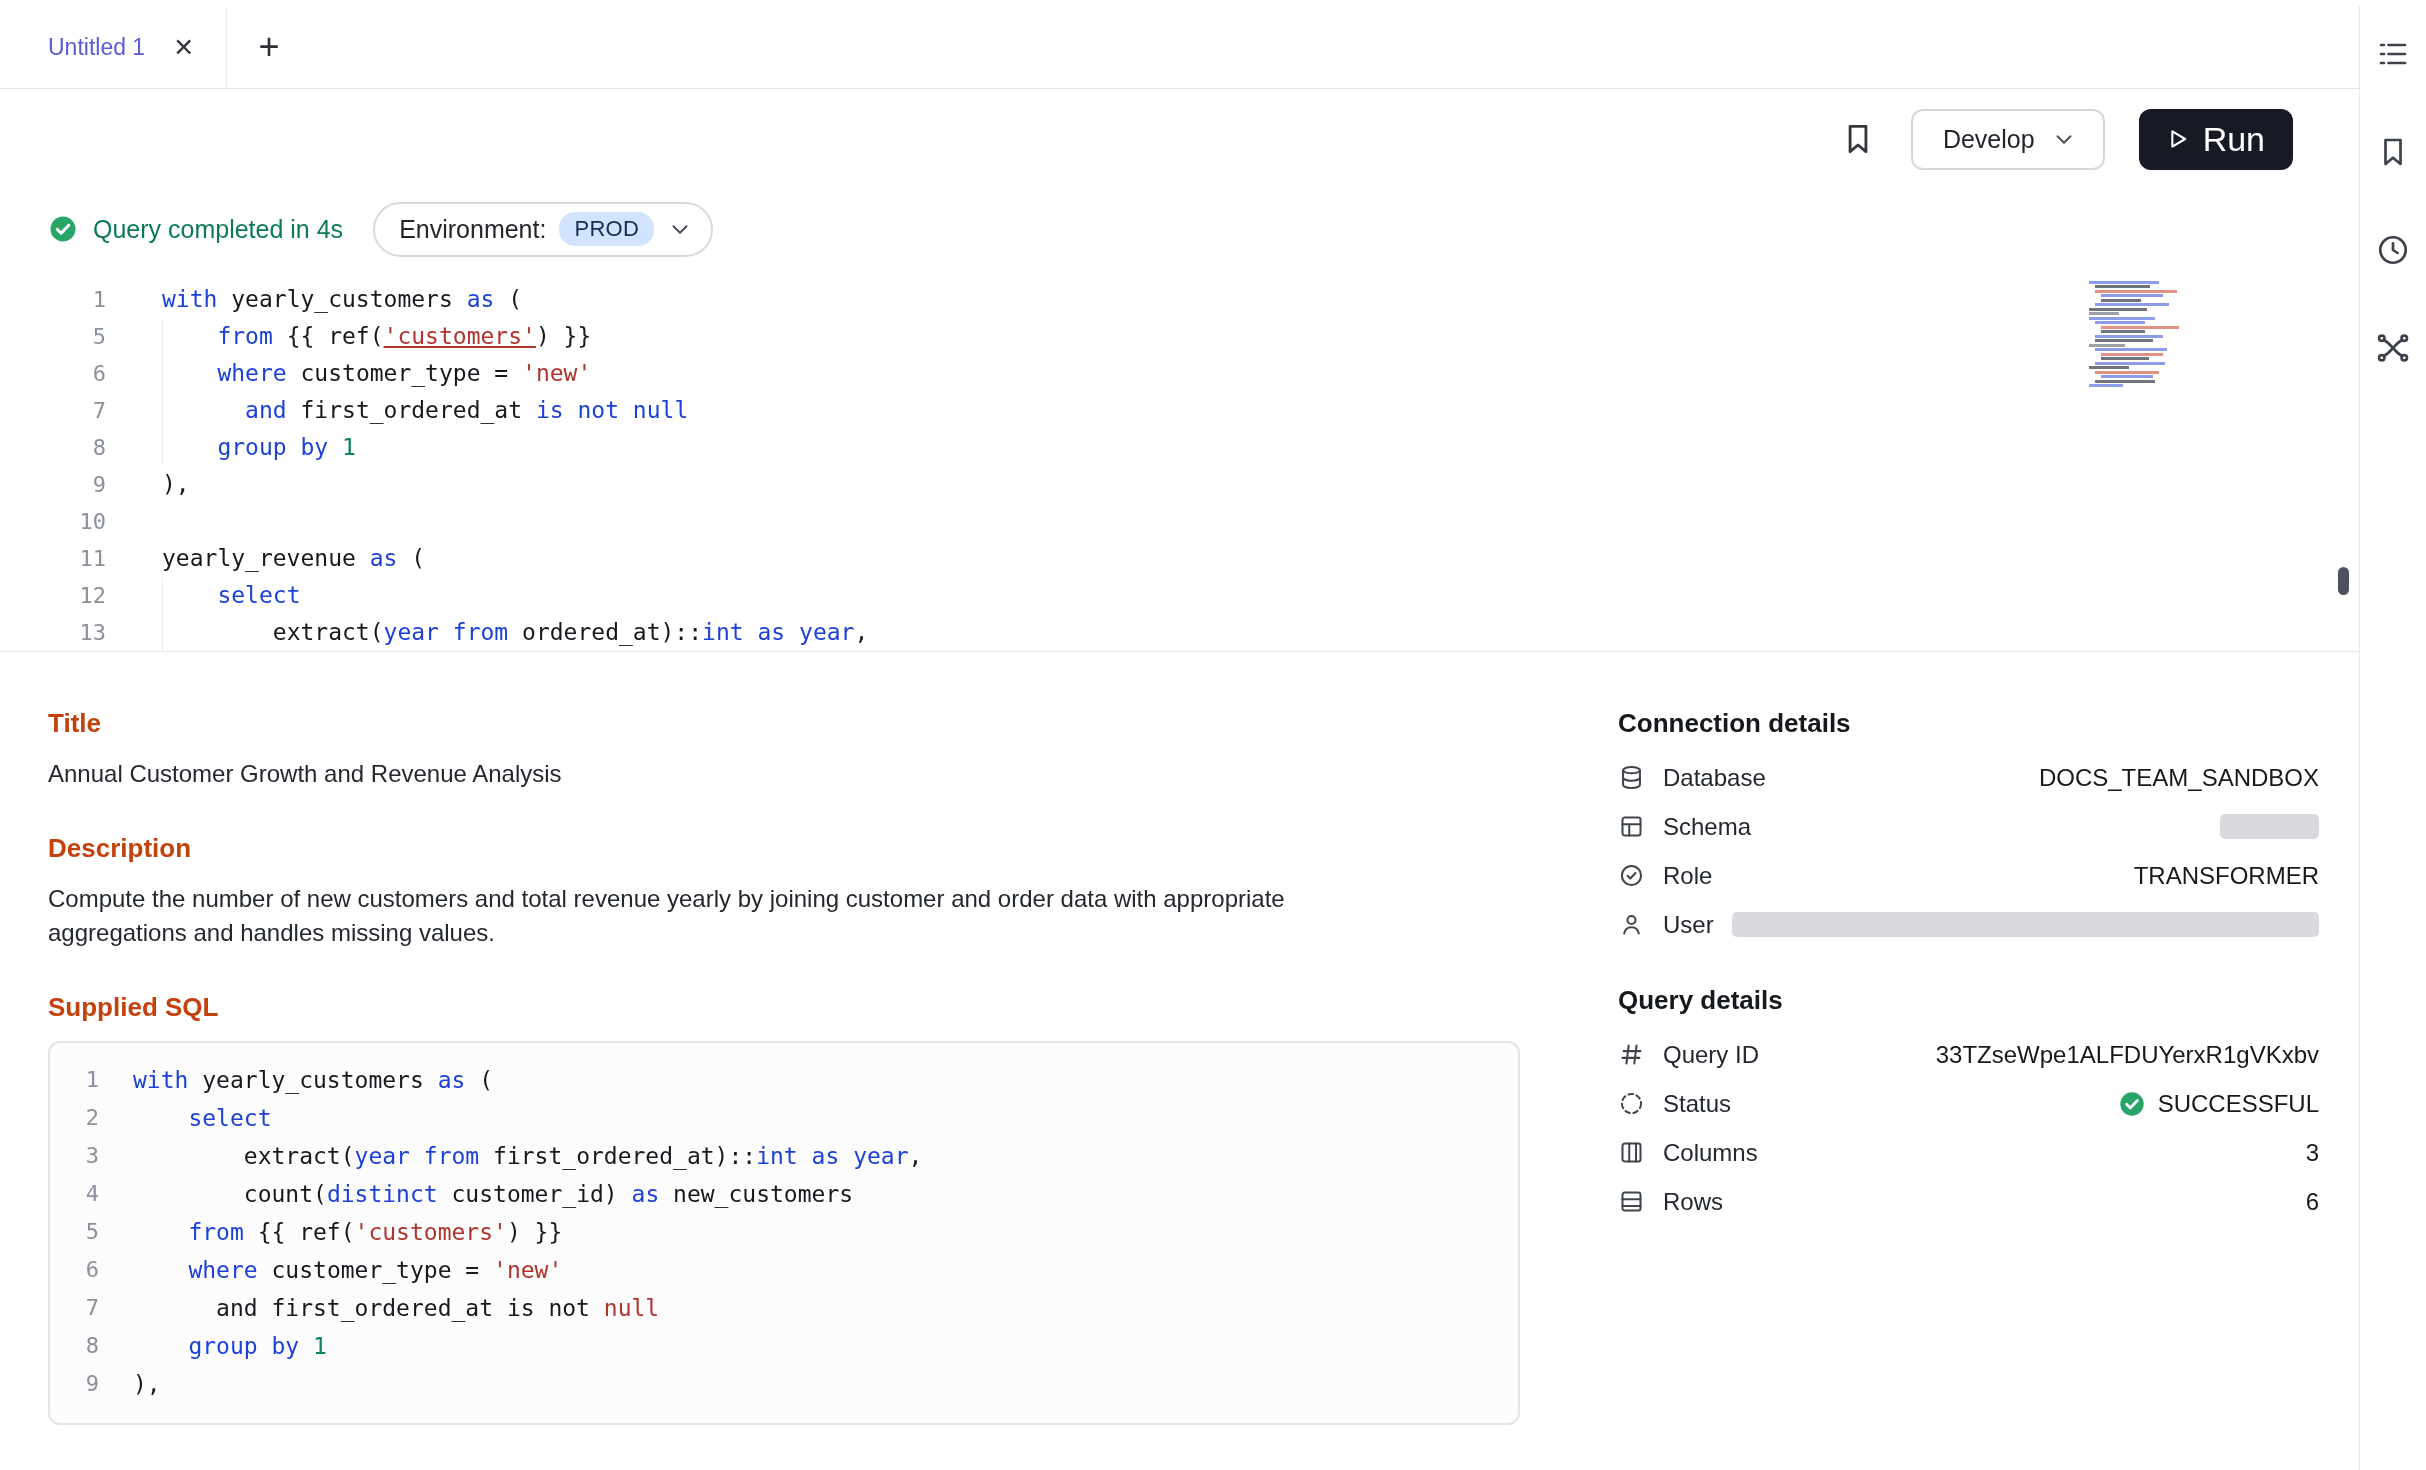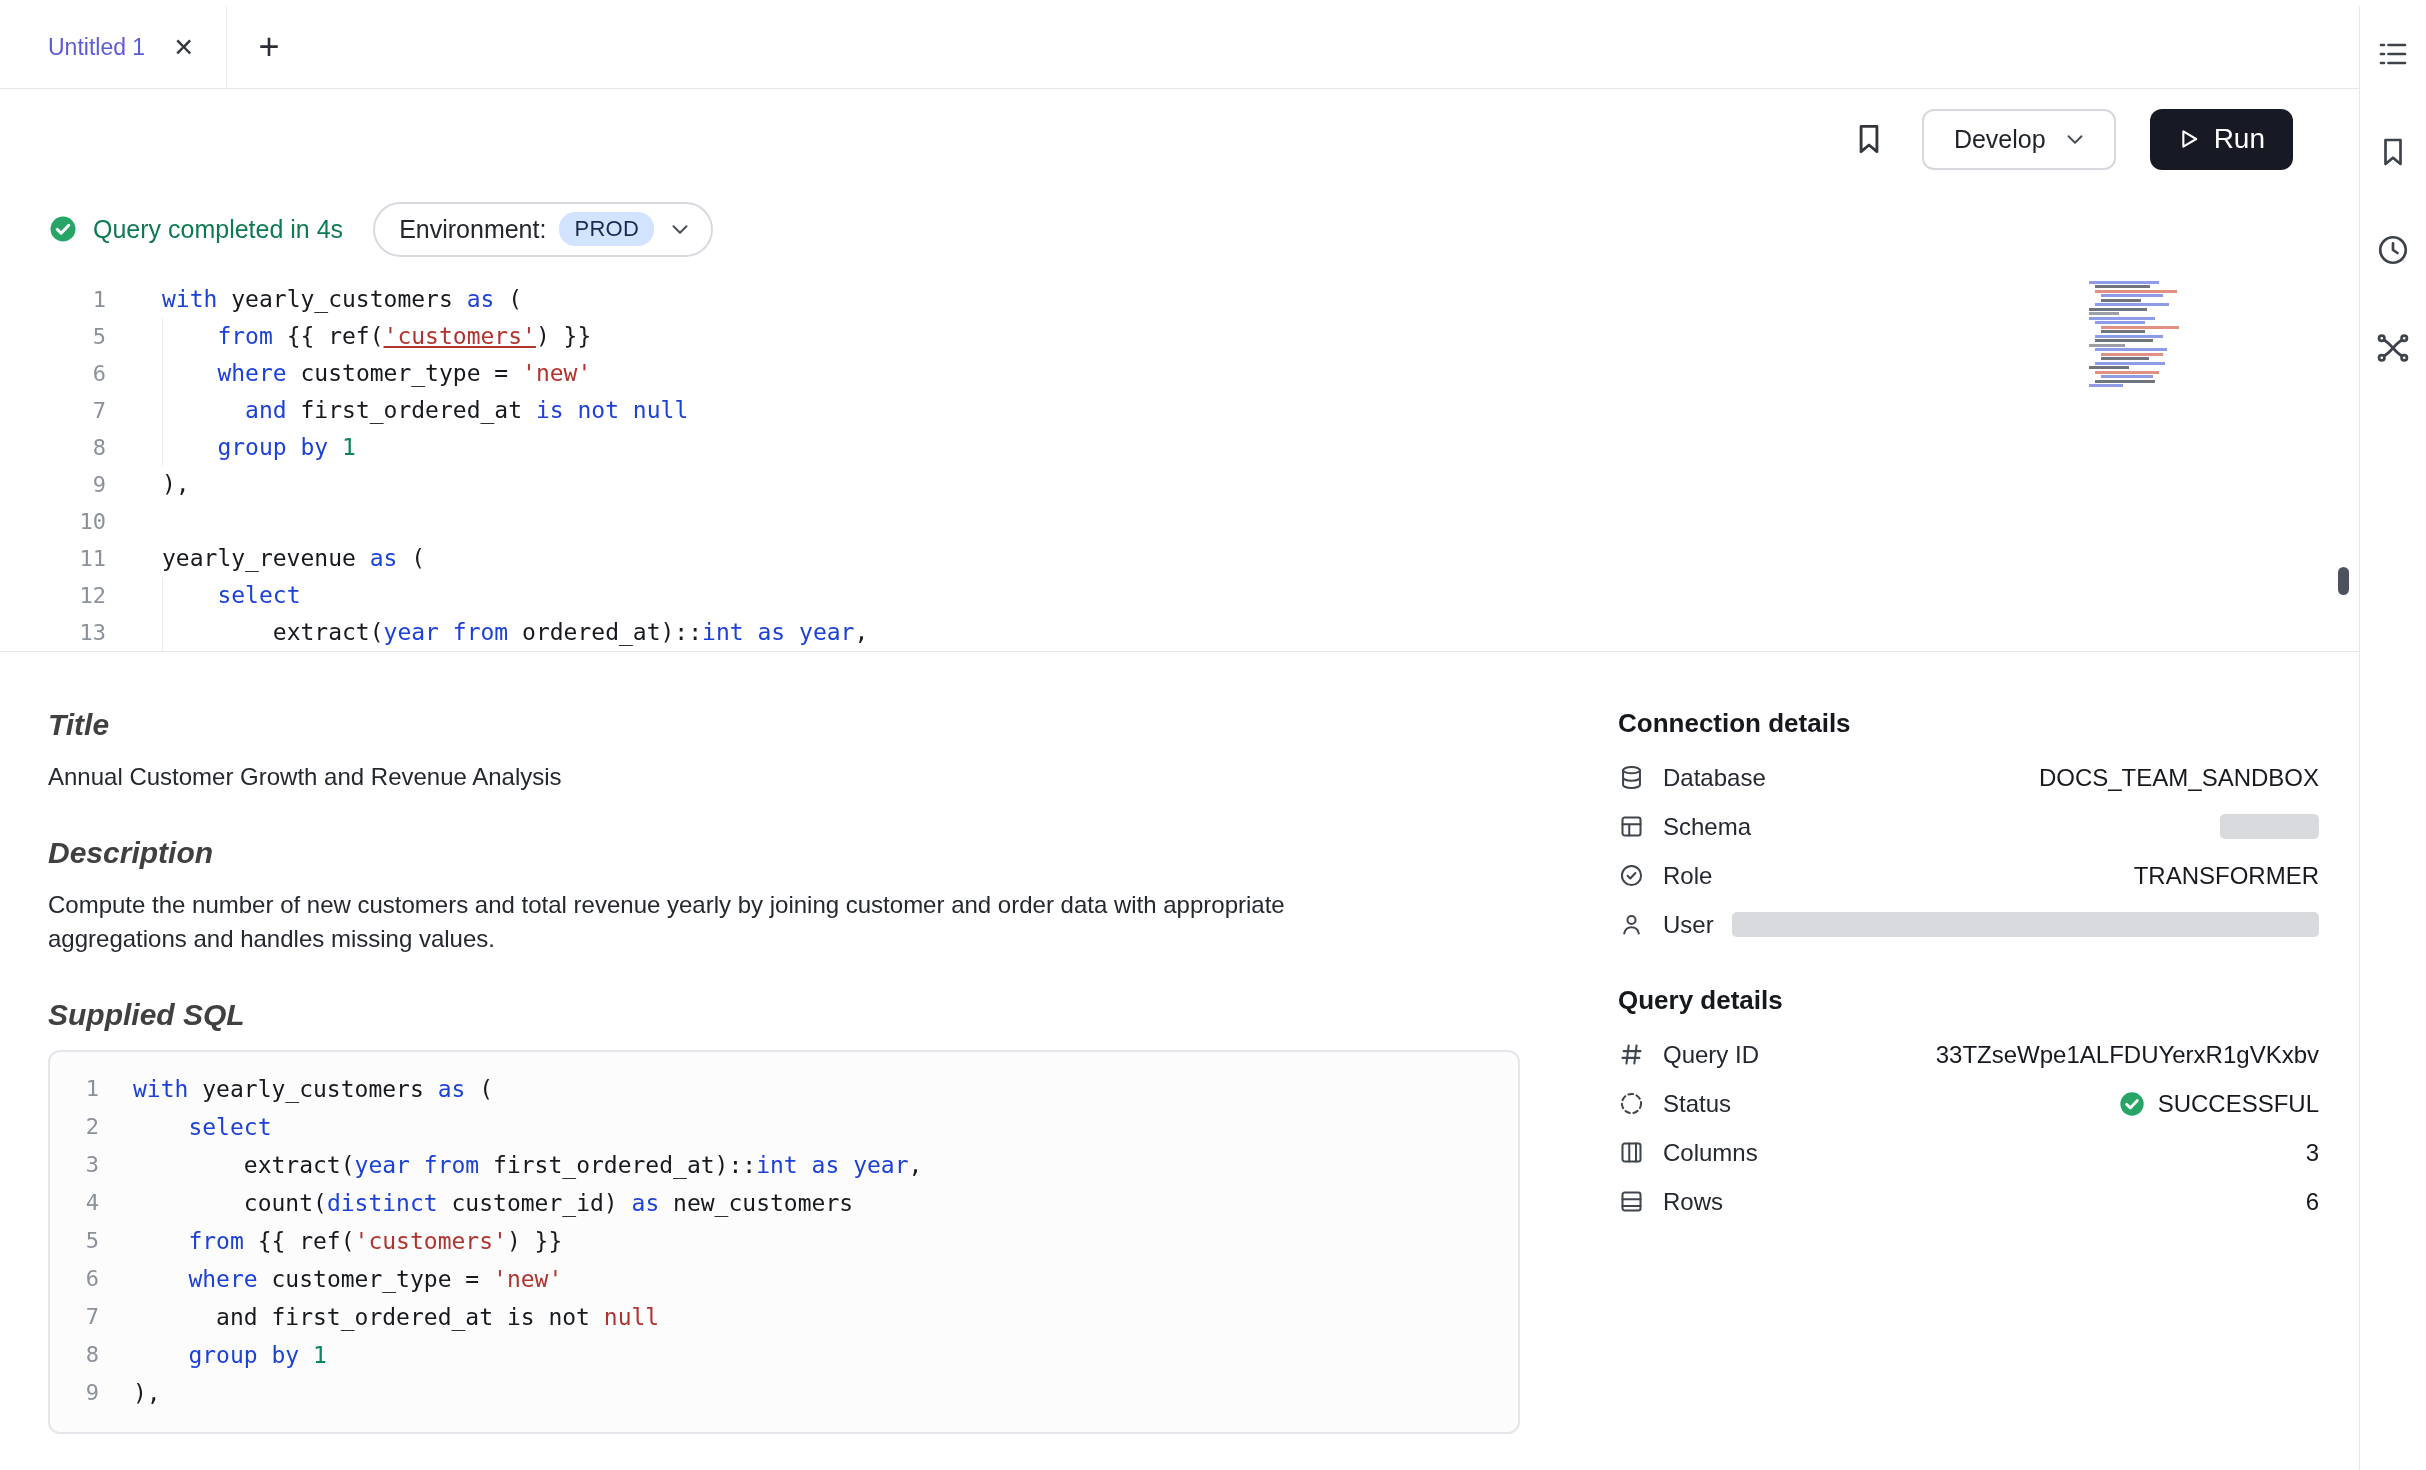--- a/index.html
+++ b/index.html
@@ -15,21 +15,21 @@
   .tab-close { color: #33373D; font-size: 25px; line-height: 1; }
   .newtab { width: 84px; display: flex; align-items: center; justify-content: center; font-size: 36px; font-weight: 300; color: #2B2F35; cursor: pointer; }
 
   
   .toolbar { height: 100px; flex: none; display: flex; align-items: center; justify-content: flex-end; gap: 34px; padding-right: 66px; }
   .tb-bookmark { width: 38px; height: 38px; color: #33373D; }
   .tb-bookmark svg { width: 38px; height: 38px; }
   .btn-develop { height: 61px; background: #fff; border: 2px solid #D5D8DD; border-radius: 12px; padding: 0 26px 0 30px;
     display: flex; align-items: center; gap: 16px; font-size: 25px; color: #1F2329; font-family: inherit; cursor: pointer; }
   .btn-run { height: 61px; background: #171A24; border: none; border-radius: 12px; padding: 0 28px 0 24px;
-    display: flex; align-items: center; gap: 12px; font-size: 28px; color: #fff; font-family: inherit; cursor: pointer; }
+    display: flex; align-items: center; gap: 12px; font-size: 34px; color: #fff; font-family: inherit; cursor: pointer; }
   .chev { color: #4A4F57; display: inline-flex; }
   .chev svg { width: 26px; height: 26px; }
   .playic { color: #fff; display: inline-flex; }
   .playic svg { width: 28px; height: 28px; }
 
   
   .statusrow { height: 80px; flex: none; display: flex; align-items: center; gap: 30px; padding-left: 48px; }
   .query-status { display: flex; align-items: center; gap: 15px; font-size: 25px; font-weight: 500; color: #0E7A52; }
   .okicon { display: inline-flex; }
   .okicon svg { width: 30px; height: 30px; }
@@ -53,21 +53,21 @@
   .vthumb { position: absolute; right: 10px; top: 298px; width: 11px; height: 28px; border-radius: 6px; background: #4C535E; cursor: pointer; }
 
   
   .results { flex: 1; min-height: 0; border-top: 1px solid #E5E7EA; display: flex; flex-direction: column; }
   .rtabs { flex: none; height: 86px; display: flex; align-items: stretch; gap: 50px; padding-left: 48px; }
   .rtab { display: flex; align-items: center; font-size: 25px; color: #3E444C; position: relative; cursor: pointer; }
   .rtab.active { color: #0B0E12; font-weight: 700; }
   .rtab.active::after { content: ""; position: absolute; left: -4px; right: -12px; bottom: 0; height: 4px; background: #11141A; border-radius: 2px; }
   .details { flex: 1; min-height: 0; overflow: hidden; display: flex; gap: 98px; padding: 56px 40px 0 48px; }
   .dleft { flex: none; width: 1472px; }
-  .dhead { font-size: 30px; font-weight: 700; color: #404040; margin: 0 0 18px; font-style: italic; }
+  .dhead { font-size: 26px; font-weight: 700; color: #c2410c; margin: 0 0 18px; }
   .dbody { font-size: 24px; color: #24282F; line-height: 34px; margin-bottom: 42px; }
   .desc { max-width: 1310px; }
   .sqlblock { border: 2px solid #E3E6EA; border-radius: 12px; background: #FCFCFD; padding: 18px 0 20px; margin-top: 4px;
     font-family: "DejaVu Sans Mono", "Liberation Mono", monospace; font-size: 23px; }
   .sqlblock .cl { display: flex; height: 38px; line-height: 38px; }
   .sqlblock .cl .g { flex: none; width: 49px; text-align: right; color: #8A919B; font-size: 22px; }
   .sqlblock .cl .ct { margin-left: 34px; white-space: pre; position: relative; }
 
   .dright { flex: 1; min-width: 0; }
   .chead { font-size: 26px; font-weight: 700; color: #15181C; margin: 0 0 14px; }

